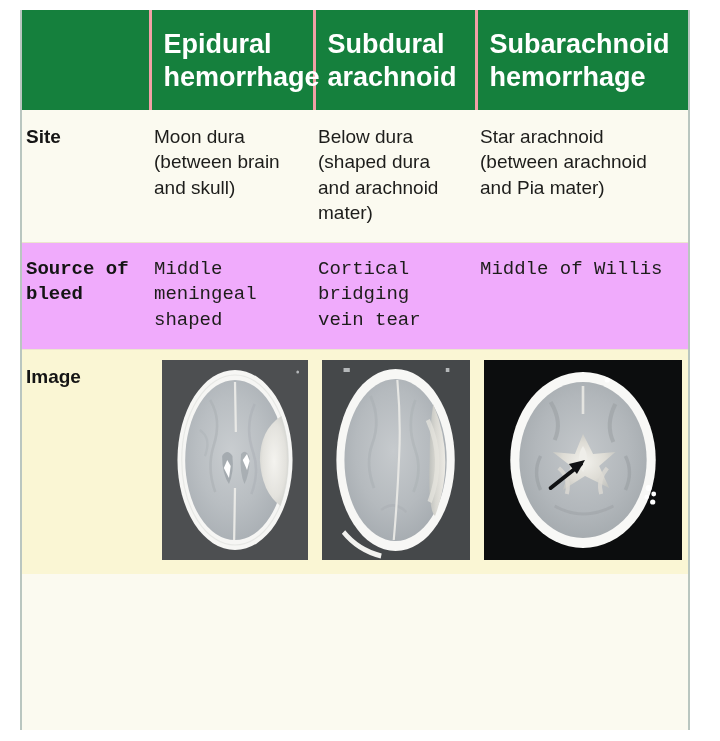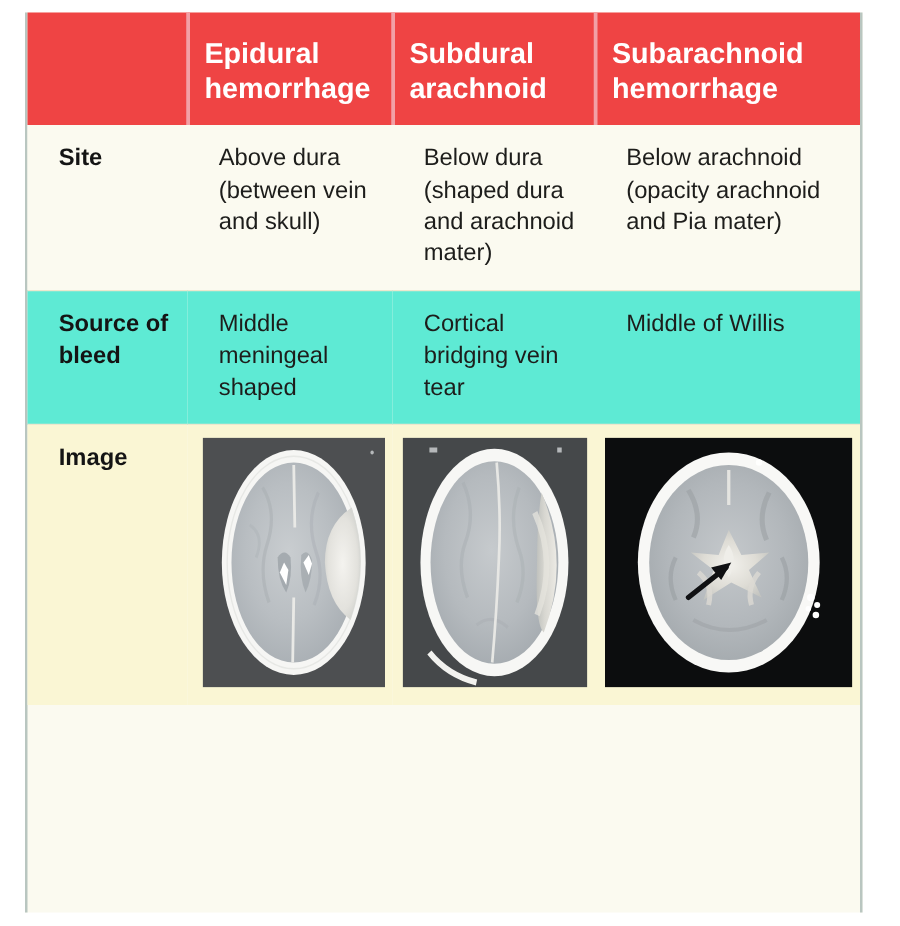--- a/index.html
+++ b/index.html
@@ -35,53 +35,53 @@
     width: 100%;
     table-layout: fixed;
   }
   col.c-label { width: 128px; }
   col.c-epi   { width: 164px; }
   col.c-sub   { width: 162px; }
   col.c-sah   { width: 212px; }
 
   
   thead th {
-    background: #ef4444;
+    background: #15803d;
     color: #ffffff;
-    font-size: 23px;
+    font-size: 27px;
     font-weight: bold;
     line-height: 1.22;
     text-align: left;
     vertical-align: top;
     padding: 18px 10px 16px 12px;
     border: 0;
     height: 86px;
     box-sizing: border-box;
   }
   thead th.hdr-blank { padding: 0; }
   thead th.sep {
     border-left: 3px solid #f2a0a6;
   }
 
   
   tbody td {
     font-size: 19px;
     line-height: 1.34;
     color: #1d1d1b;
     vertical-align: top;
-    padding: 14px 12px 16px 25px;
+    padding: 14px 12px 16px 4px;
     border: 0;
     box-sizing: border-box;
   }
   tbody td.lbl {
     font-weight: bold;
     color: #141414;
   }
   tr.row-cream td { background: #fbfaf0; }
-  tr.row-yellow td { background: #5eead4; }
+  tr.row-yellow td { background: #f0abfc; font-family: Liberation Mono, monospace; }
   tr.row-cream2 td { background: #fcfbf2; }
   tr.row-img td { background: #faf6d4; }
 
   tr.rule td { border-top: 1px solid #ece7cd; }
 
   
   td.img-cell {
     padding: 10px 6px 14px 8px;
   }
   td.img-cell.first { padding-left: 12px; }
@@ -115,23 +115,23 @@
           <th class="sep">Epidural hemorrhage</th>
           <th class="sep">Subdural arachnoid</th>
           <th class="sep">Subarachnoid hemorrhage</th>
         </tr>
       </thead>
 
       <tbody>
 
         <tr class="row-cream">
           <td class="lbl">Site</td>
-          <td>Above dura (between vein and skull)</td>
+          <td>Moon dura (between brain and skull)</td>
           <td>Below dura (shaped dura and arachnoid mater)</td>
-          <td>Below arachnoid (opacity arachnoid and Pia mater)</td>
+          <td>Star arachnoid (between arachnoid and Pia mater)</td>
         </tr>
 
         <tr class="row-yellow rule">
           <td class="lbl">Source of bleed</td>
           <td>Middle meningeal shaped</td>
           <td>Cortical bridging vein tear</td>
           <td>Middle of Willis</td>
         </tr>
 
 

